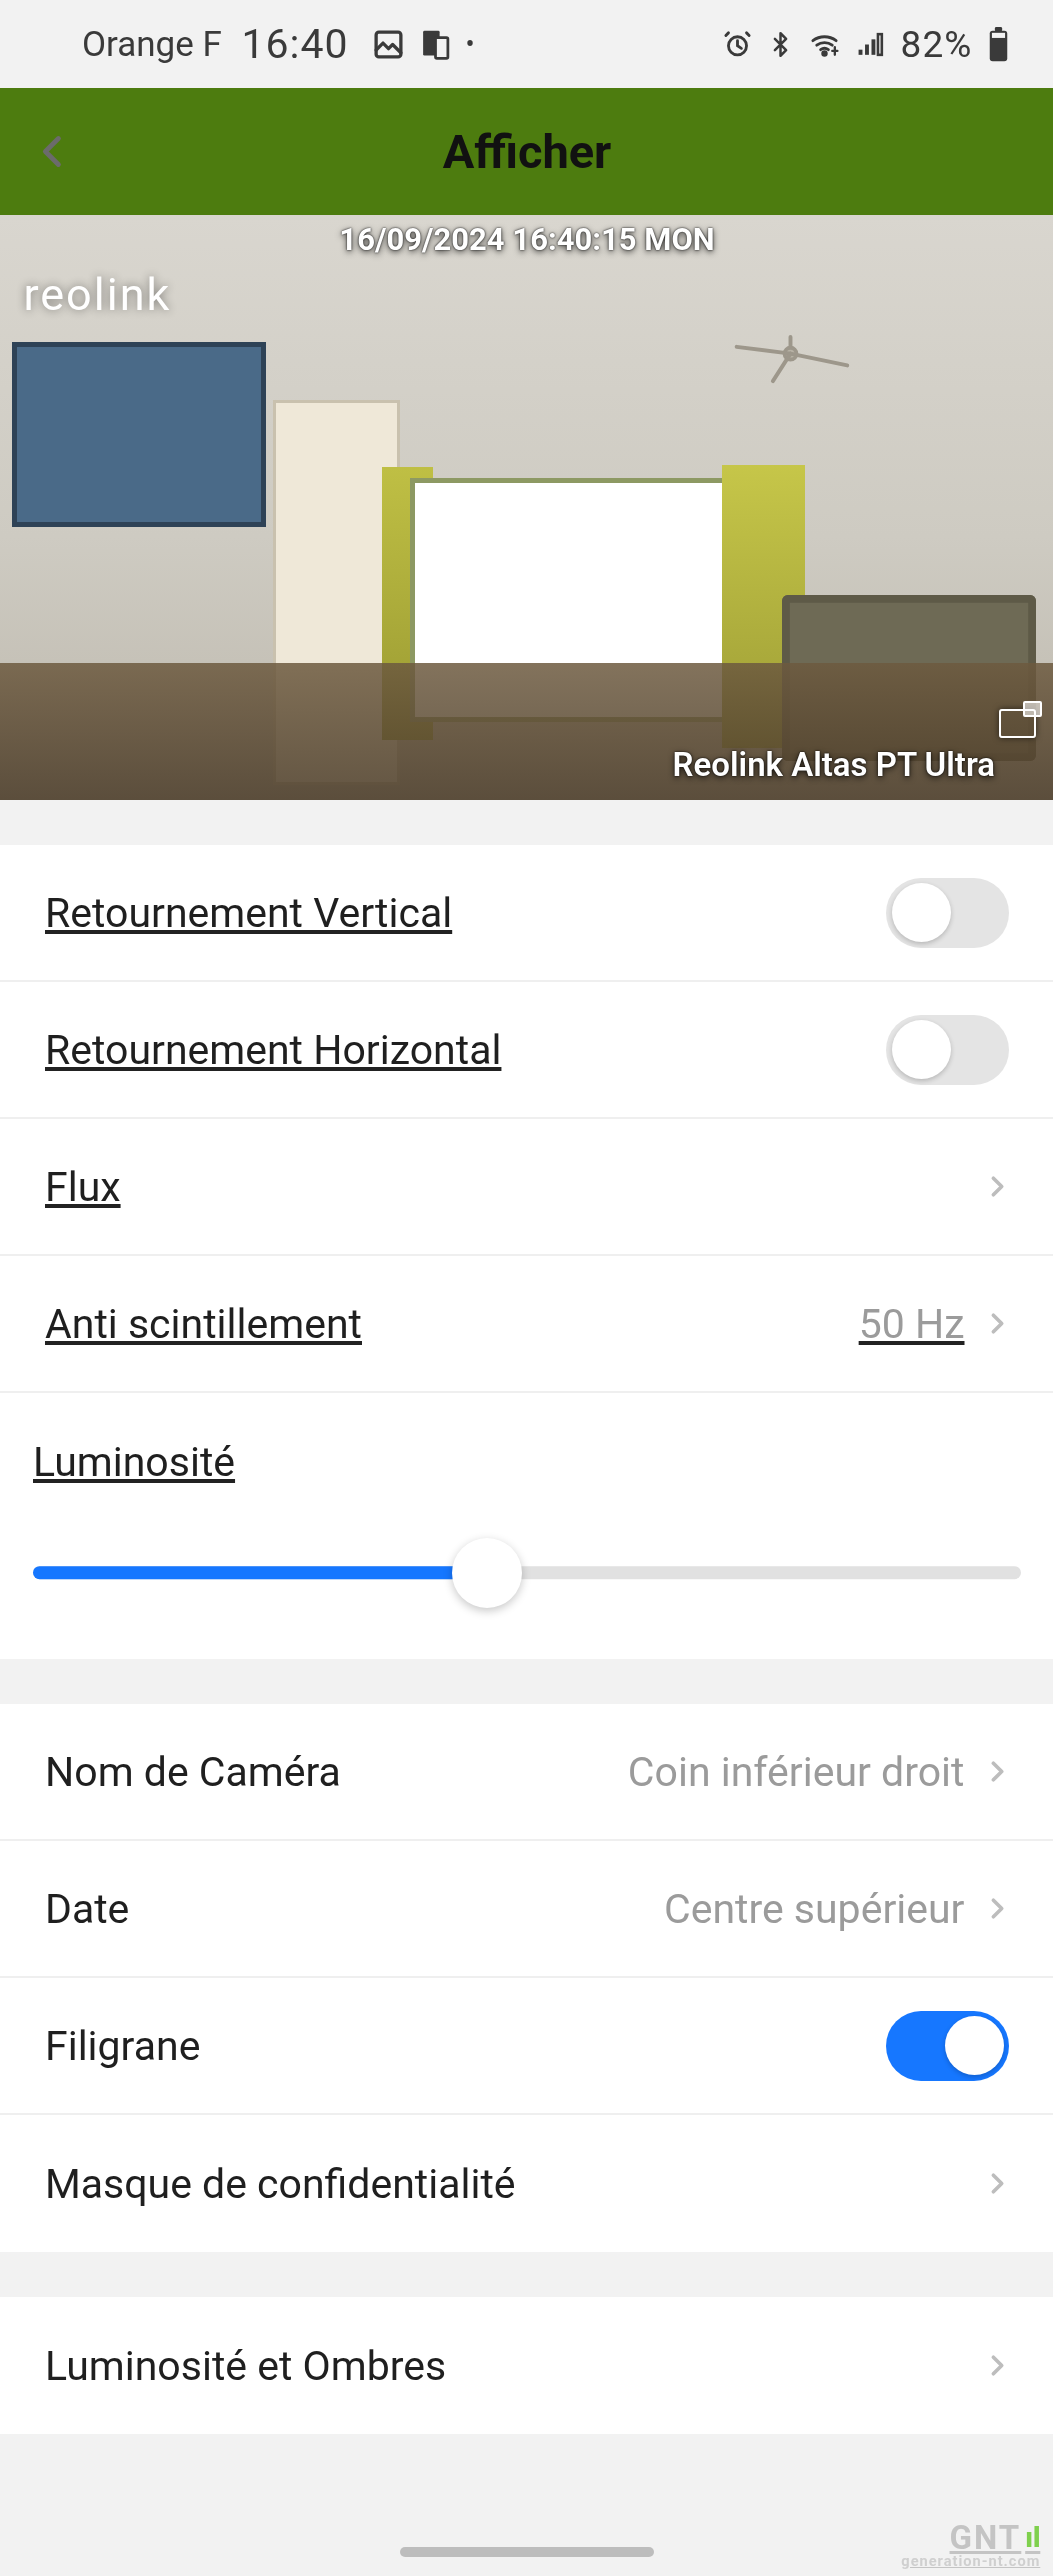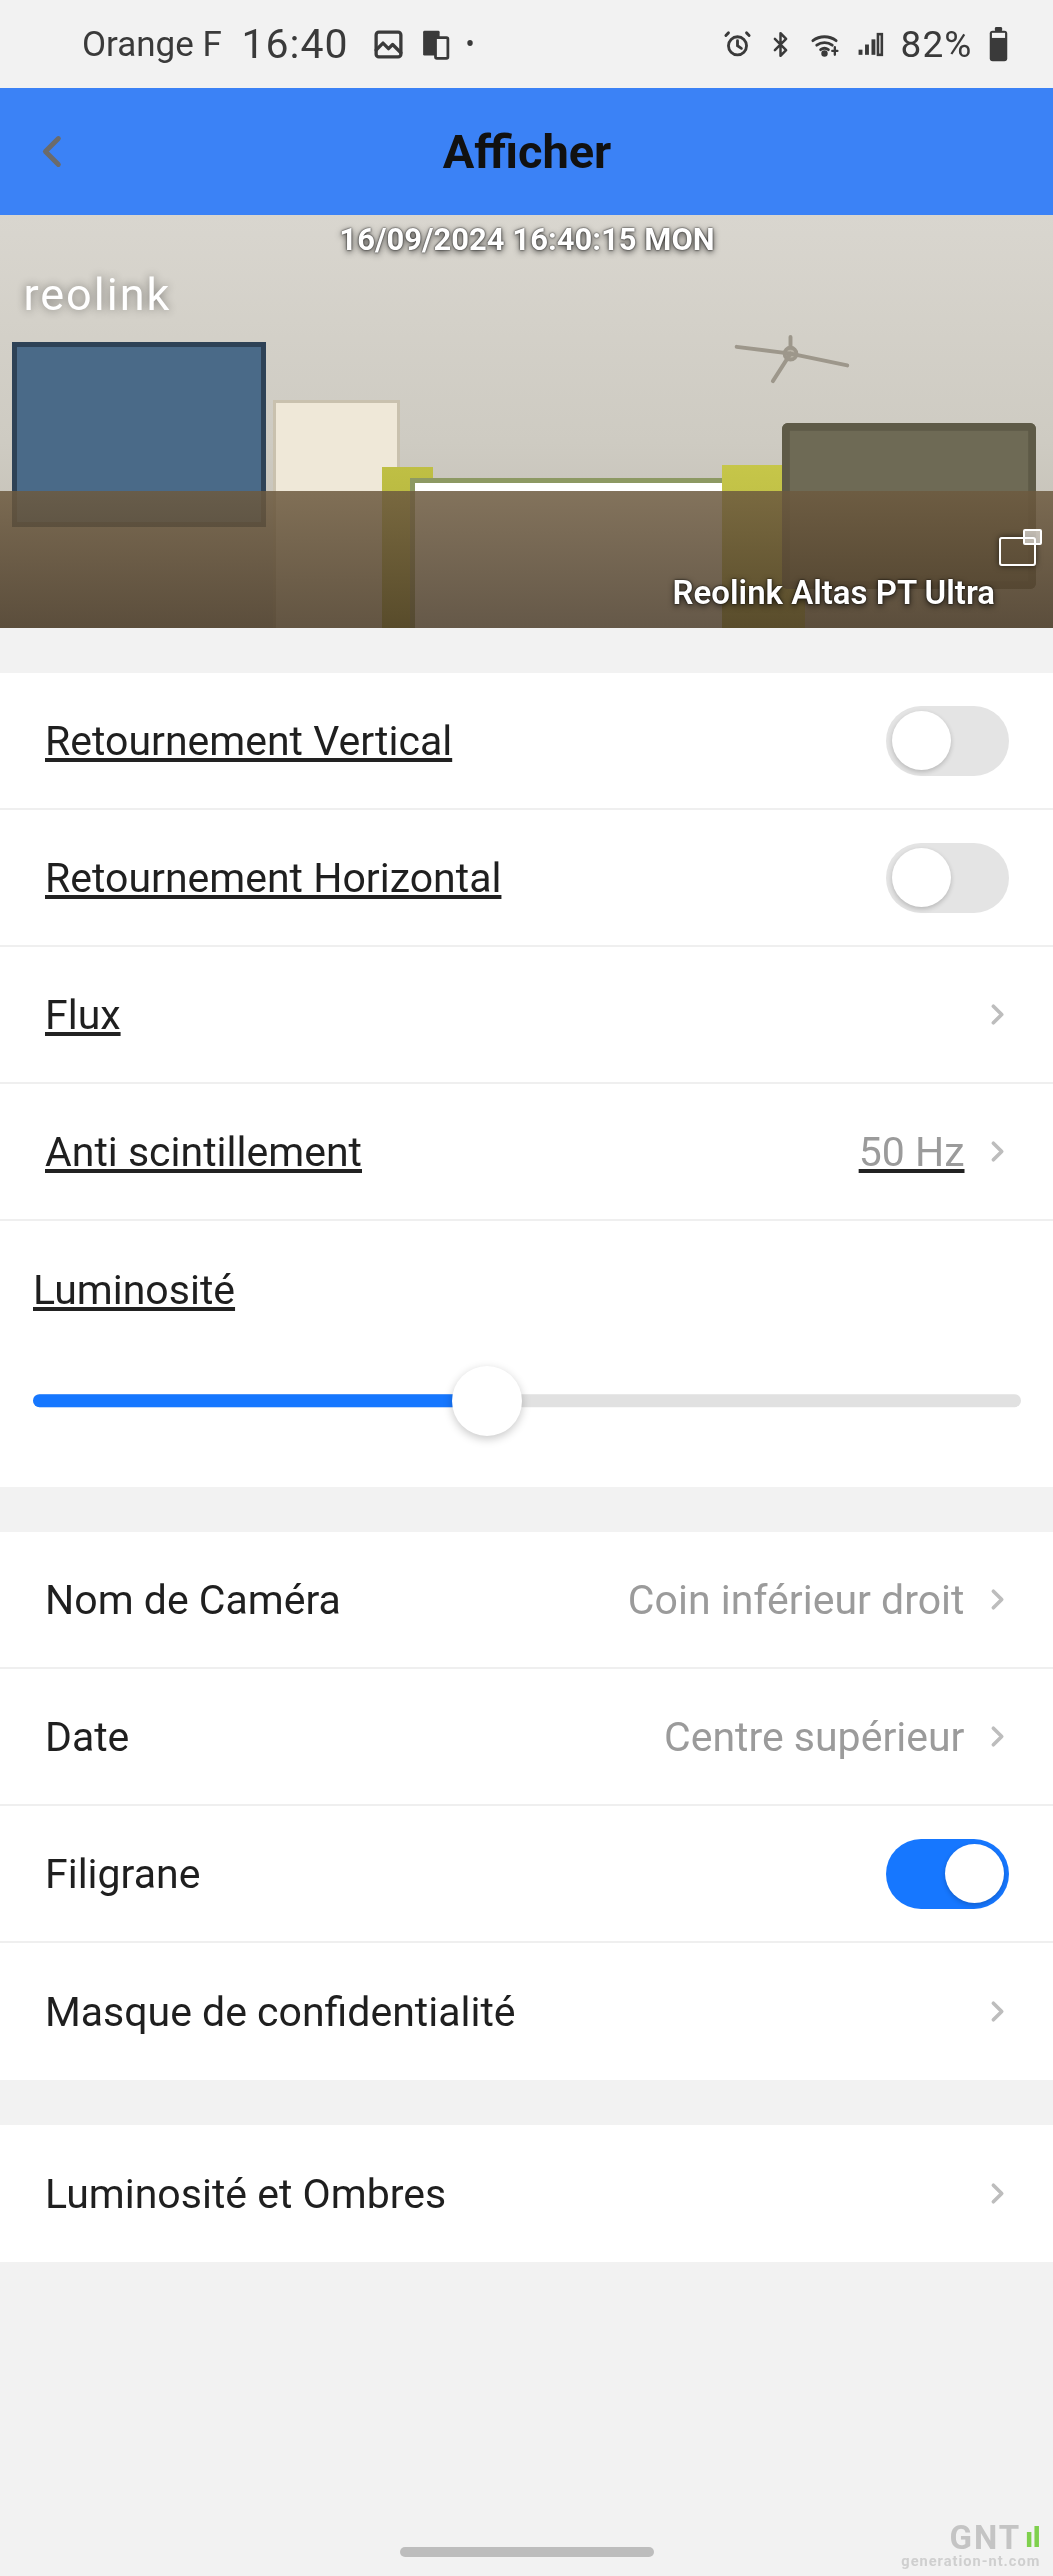--- a/index.html
+++ b/index.html
@@ -26,41 +26,41 @@
   .sb-clock { font-size: 41px; letter-spacing: 1px; margin-left: 5.9px; margin-right: 9.8px; text-align: center; }
   .sb-right { margin-left: auto; display: flex; align-items: center; gap: 13.7px; font-size: 35px; text-align: center; }
   .sb-batt  { font-size: 37px; letter-spacing: 1px; }
   .sb-ico   { display: inline-flex; }
 
   
   .header {
     height: 127px;
     display: flex;
     align-items: center;
-    background: #3b82f6;
+    background: #4d7c0f;
     position: relative;
   }
   .back-btn {
     width: 107px; height: 100%;
     display: flex; align-items: center; justify-content: center;
     color: #666;
   }
   .header-title {
     position: absolute; left: 0; right: 0;
     text-align: center;
     font-size: 47px;
     font-weight: 700;
     color: #111;
     pointer-events: none;
   }
 
   
   .preview {
     position: relative;
-    height: 413px;
+    height: 585px;
     background: linear-gradient(180deg, #d9d6cf 0%, #cecbc2 55%, #bdb8ad 100%);
     overflow: hidden;
   }
   .preview .floor {
     position: absolute; left:0; right:0; bottom:0; height:137px;
     background: linear-gradient(180deg, #6d5a3f 0%, #4a3b28 100%);
     opacity:.85;
   }
   .preview .window {
     position: absolute; left: 410px; top: 263px; width: 332px; height: 244px;
@@ -164,21 +164,21 @@
     background:#fff; box-shadow:0 2.9px 9.8px rgba(0,0,0,.22);
   }
 
   
   .gesture-bar{
     position:absolute; bottom:19.5px; left:50%; transform:translateX(-50%);
     width:254px; height:9.8px; border-radius:5.9px; background:#bdbdbd;
   }
   .watermark{
     position:absolute; right:13.7px; bottom:7.8px;
-    text-align:right; color:#c4c4c4; font-weight:700; line-height:1;
+    text-align:right; color:#c4c4c4; font-weight:700; line-height:1;text-decoration:underline;
   }
   .watermark .big{ font-size:33px; letter-spacing:2px; }
   .watermark .small{ font-size:14.6px; letter-spacing:1px; color:#cfcfcf; }
   .watermark .bars{ color:#7fd04d; font-weight:900; font-size:27px; margin-left:3.9px; vertical-align:2px; }
 </style>
 </head>
 <body>
 
 <div class="statusbar">
   <div class="sb-left">

